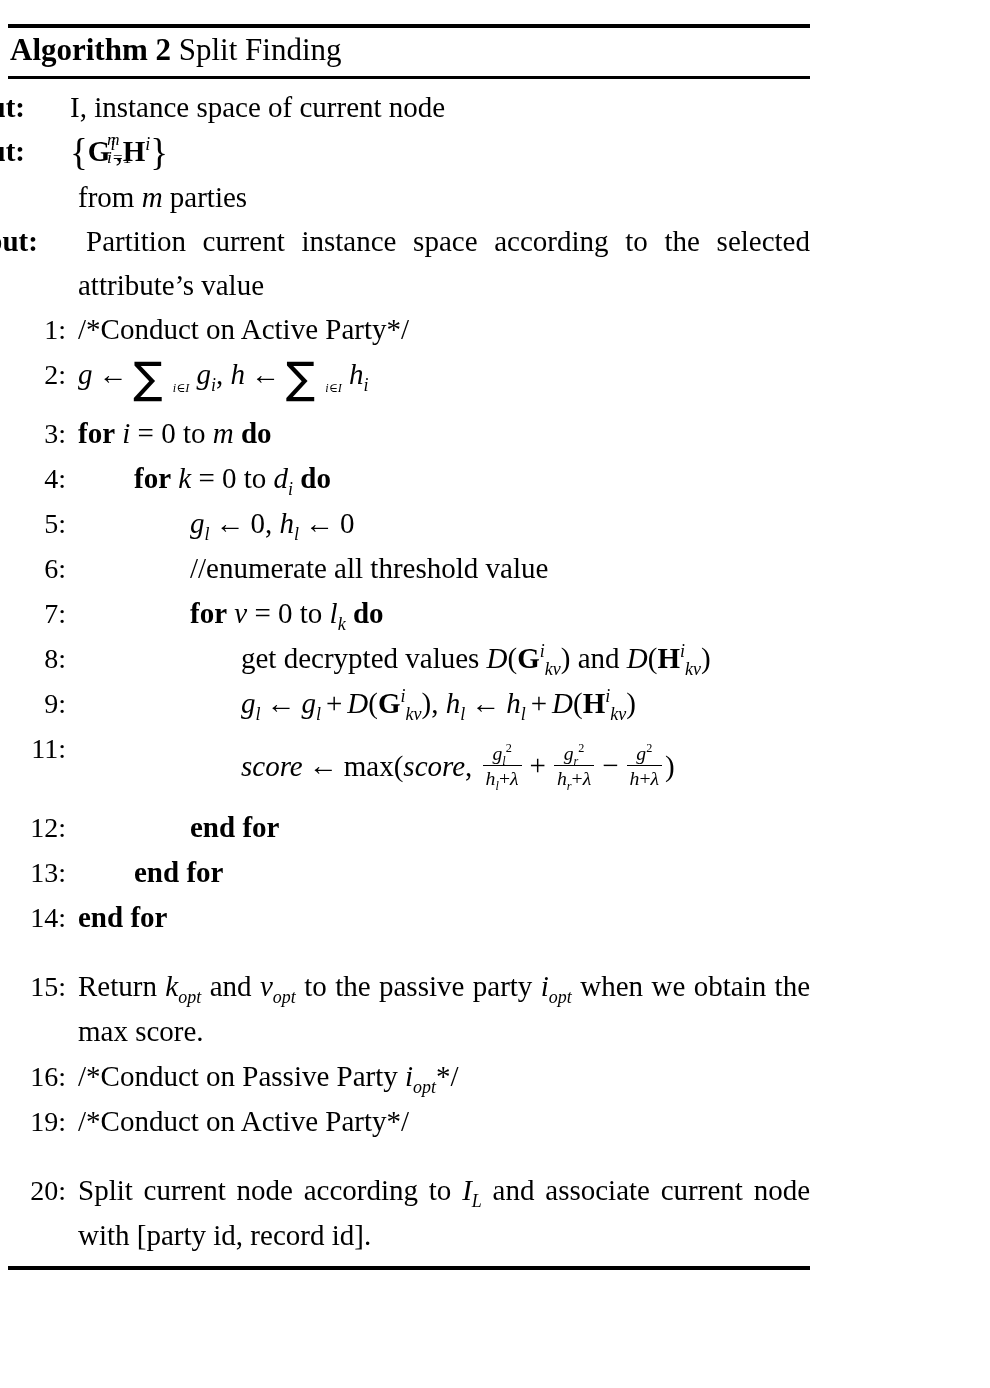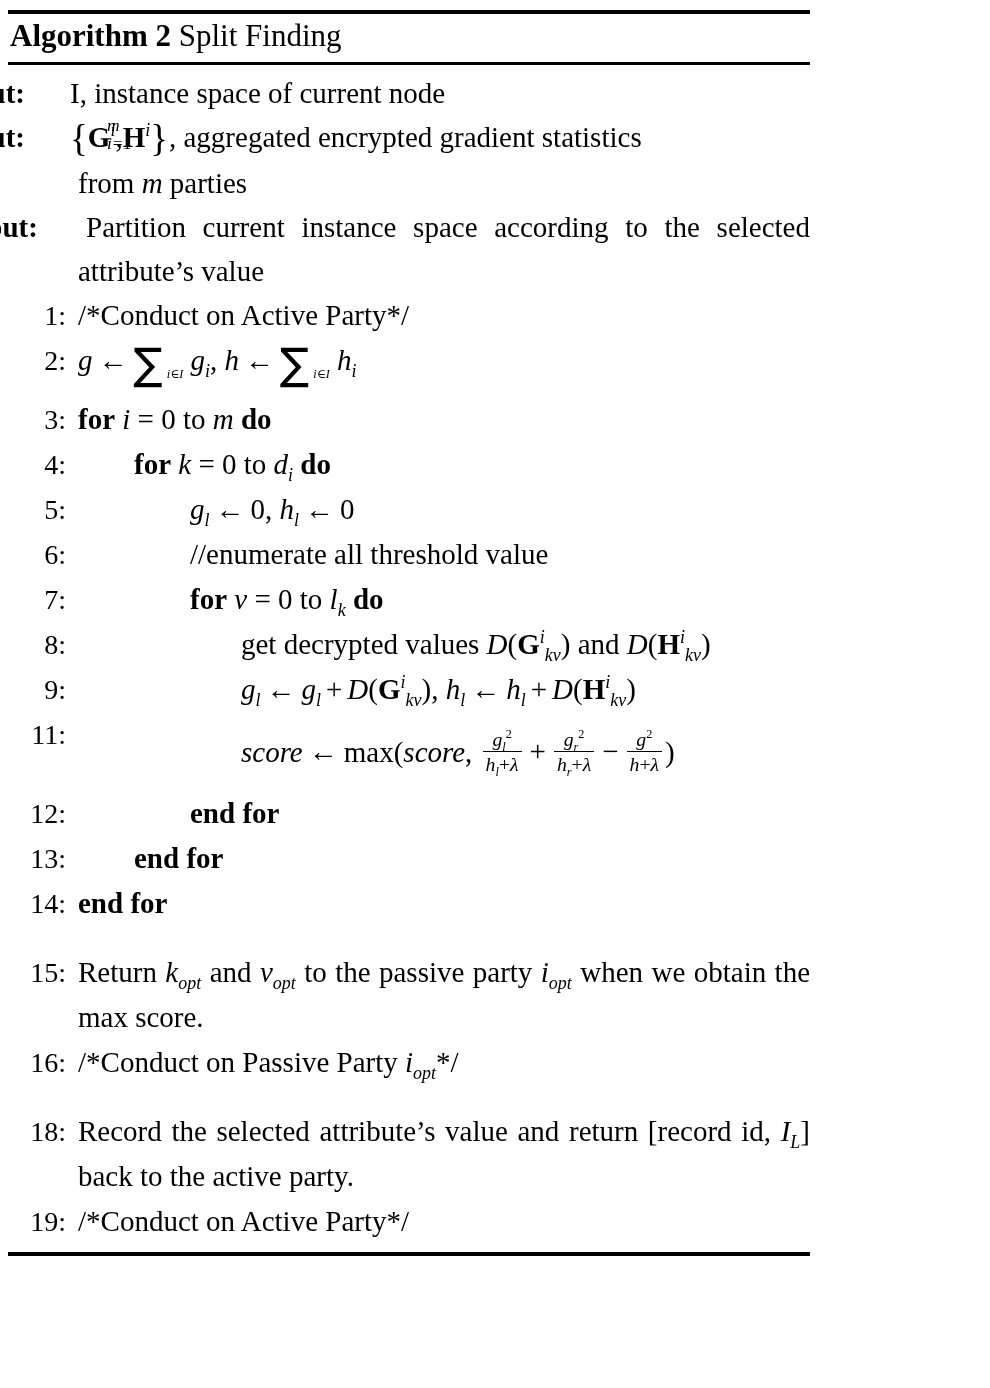--- a/index.html
+++ b/index.html
@@ -13,21 +13,21 @@
     font-family: "Liberation Serif", "DejaVu Serif", serif;
     color: #000000;
     position: relative;
     overflow: hidden;
   }
 
   .algorithm {
     position: relative;
     width: 818px;
     box-sizing: border-box;
-    padding: 0 8px;
+    padding: 14px 8px;
   }
 
   
   .rule-top {
     height: 0;
     border-top: 4px solid #000;
     margin: 10px 0 0 0;
   }
   .rule-mid {
     height: 0;
@@ -119,21 +119,21 @@
     position: relative;
     font-size: 1.5em;
     line-height: 0.7;
     vertical-align: -0.22em;
     font-family: "DejaVu Sans", sans-serif;
   }
   .sumsub {
     font-size: 0.42em;
     font-style: italic;
     vertical-align: -0.65em;
-    margin-left: 4px;
+    margin-left: 10px;
   }
 
   
   .frac {
     display: inline-block;
     vertical-align: -0.48em;
     text-align: center;
     font-size: 0.68em;
     line-height: 1.12;
     margin: 16px 3px;
@@ -190,21 +190,21 @@
     <span>Split Finding</span>
   </div>
 
   <div class="rule-mid"></div>
 
   <div class="io-line">
     <span class="lbl">Input:</span><span class="cont"></span><span>I, instance space of current node</span>
   </div>
 
   <div class="io-line">
-    <span class="lbl">Input:</span><span class="cont"></span><span class="brace">{</span><span class="mb">G</span><sup>i</sup><span class="mr">,</span><span class="mb">H</span><sup>i</sup><span class="brace">}</span><span class="sets"><span class="up">m</span><span class="lo">i=1</span></span><span>, aggregated encrypted gradient statistics</span>
+    <span class="lbl">Input:</span><span class="cont"></span><span class="brace">{</span><span class="mb">G</span><sup>i</sup><span class="mr">,</span><span class="mb">H</span><sup>i</sup><span class="brace">}</span><span class="sets"><span class="up">m</span><span class="lo">i=1</span></span>
   </div>
   <div class="io-line" style="padding-left:70px; text-indent:0;">
     <span>from</span>
     <span class="mi">m</span>
     <span>parties</span>
   </div>
 
   <div class="io-line" style="padding-left:70px; text-indent:-70px;">
     <span class="lbl" style="min-width:72px;">Output:</span><span class="cont"></span><span>Partition current instance space according to the selected attribute’s value</span>
   </div>
@@ -279,28 +279,28 @@
     <span class="num">15:</span>
     <span class="body"><span>Return</span> <span class="mi">k</span><sub>opt</sub> <span>and</span> <span class="mi">v</span><sub>opt</sub> <span>to the passive party</span> <span class="mi">i</span><sub>opt</sub> <span>when we obtain the max score.</span></span>
   </div>
 
   <div class="step">
     <span class="num">16:</span>
     <span class="body"><span>/*Conduct on Passive Party</span> <span class="mi">i</span><sub>opt</sub><span>*/</span></span>
   </div>
 
 
-  <div class="step justify">
-    <span class="num">18:</span>
-    <span class="body"><span>Record the selected attribute’s value and return [record id,</span> <span class="mi">I</span><sub>L</sub><span>] back to the active party.</span></span>
-  </div>
 
   <div class="step">
     <span class="num">19:</span>
     <span class="body">/*Conduct on Active Party*/</span>
   </div>
 
+  <div class="step justify">
+    <span class="num">20:</span>
+    <span class="body"><span>Split current node according to</span> <span class="mi">I</span><sub>L</sub> <span>and associate current node with [party id, record id].</span></span>
+  </div>
 
   <div class="rule-bottom"></div>
 
   <div class="watermark" style="color: rgb(201, 201, 201);">@稀土掘金技术社区</div>
 
 </div>
 
 </body></html>

